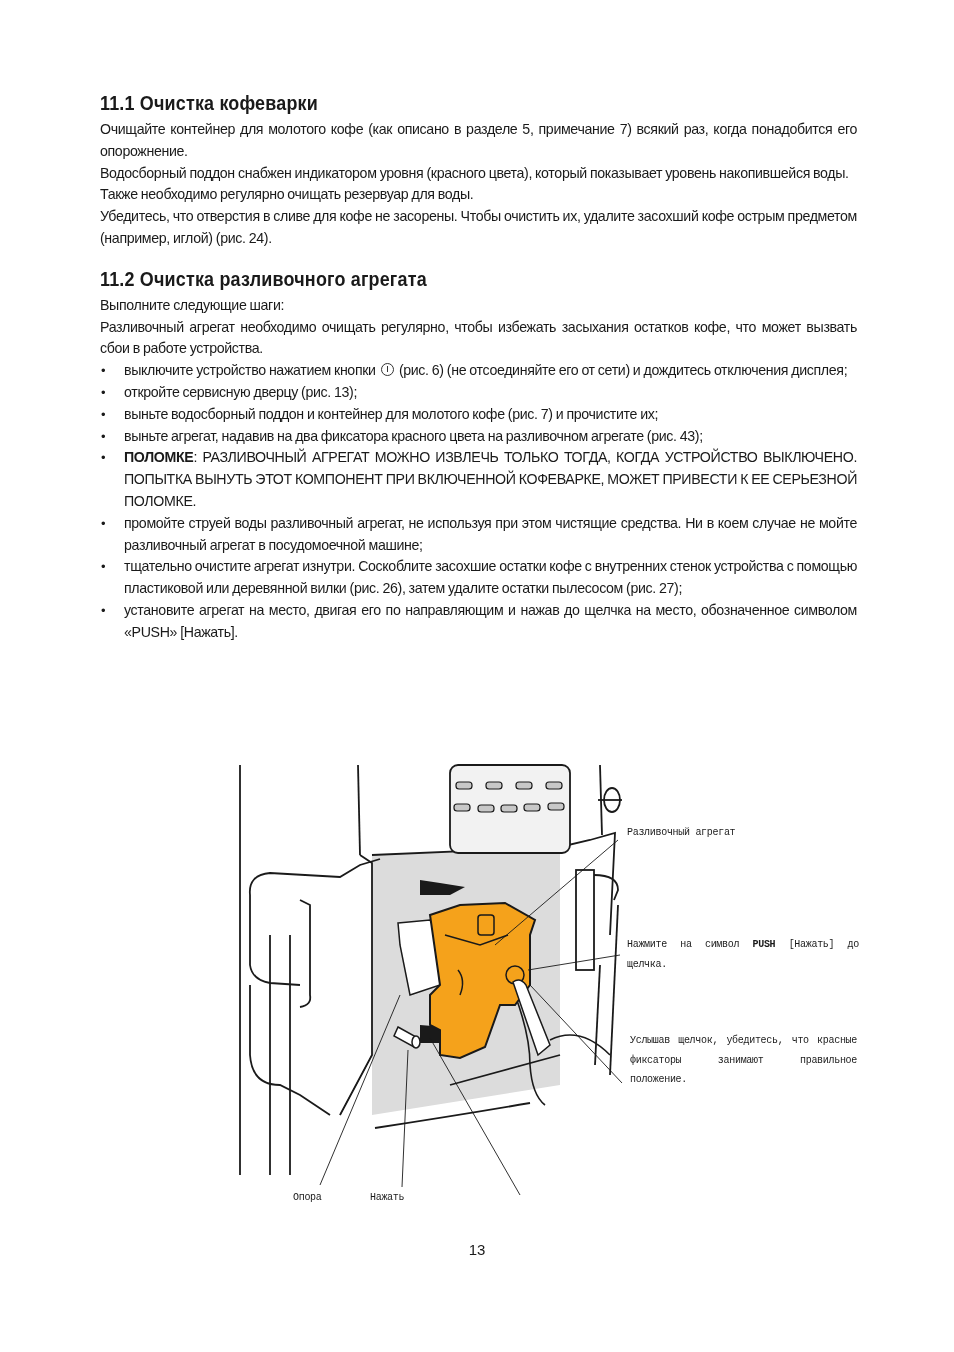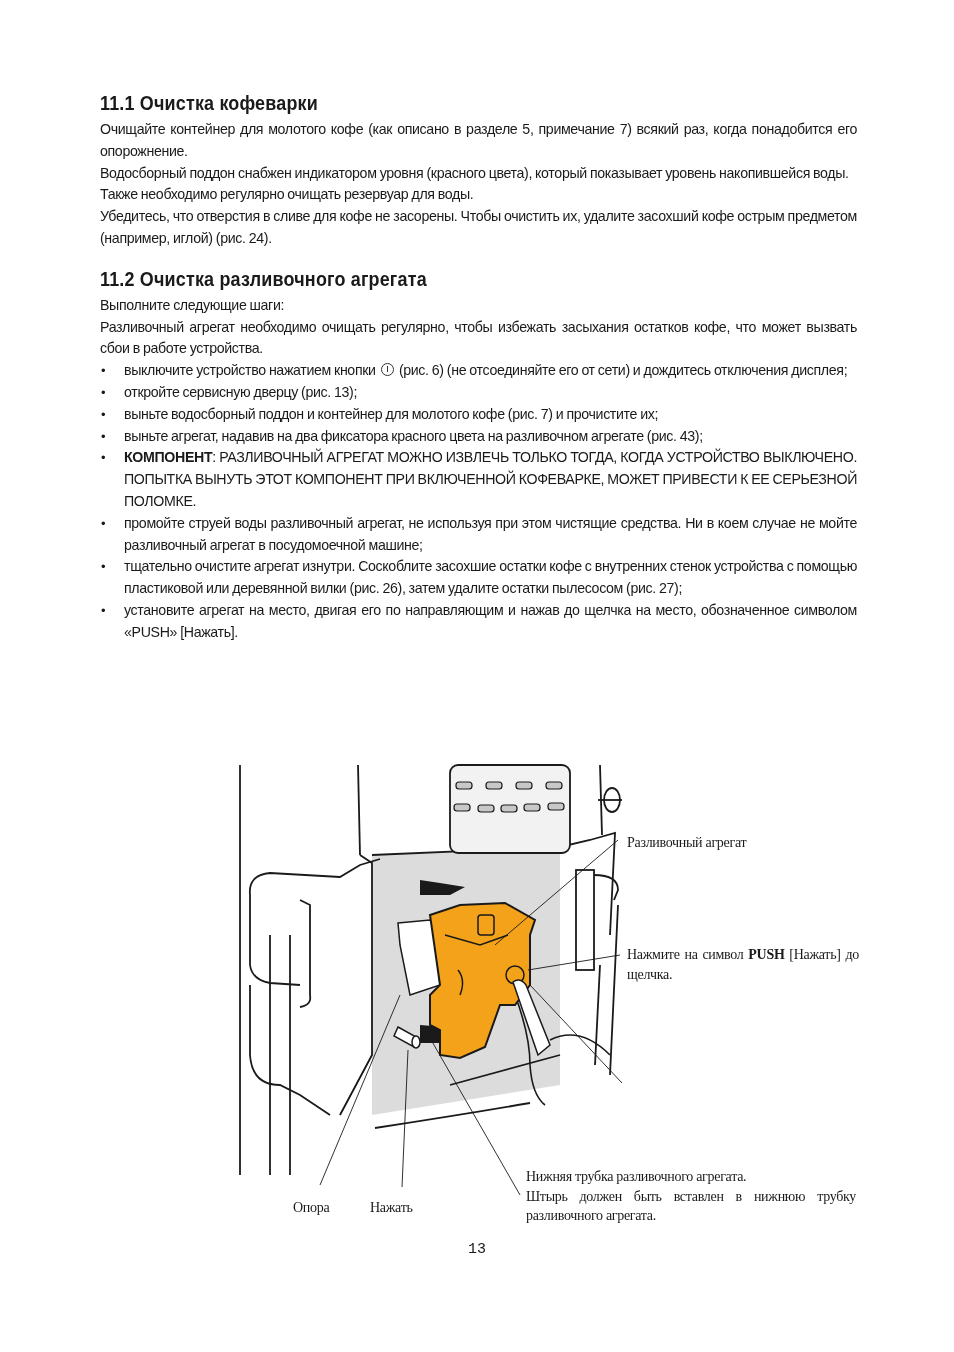--- a/index.html
+++ b/index.html
@@ -28,28 +28,27 @@
     .power-icon {
       display: inline-block; width: 11px; height: 11px; border: 1px solid #333;
       border-radius: 50%; position: relative; vertical-align: -1px; margin: 0 2px;
     }
     .power-icon::after {
       content: ""; position: absolute; left: 5px; top: 2px; width: 1px; height: 6px; background: #333;
     }
     .figure { position: absolute; left: 230px; top: 755px; width: 640px; height: 470px; }
     .figure svg { position: absolute; left: 0; top: 0; }
     .cap {
-      position: absolute; font-family: Liberation Serif, serif;
-      font-size: 14px; line-height: 19.5px; letter-spacing: -0.3px; color: #1a1a1a;
+      position: absolute; font-family: Liberation Mono, monospace;
+      font-size: 10px; line-height: 19.5px; letter-spacing: -0.3px; color: #1a1a1a;
       text-align: justify;
-      margin-top: 10px;
     }
     .page-number {
       position: absolute; left: 0; width: 954px; top: 1241px; text-align: center;
-      font-size: 15px; font-family: Liberation Mono, monospace;
+      font-size: 15px; font-family: Liberation Sans, sans-serif;
     }
   </style>
 </head>
 <body>
 
 <div class="page">
   <h2>11.1 Очистка кофеварки</h2>
   <p>Очищайте контейнер для молотого кофе (как описано в разделе 5, примечание 7) всякий раз, когда понадобится его опорожнение.</p>
   <p>Водосборный поддон снабжен индикатором уровня (красного цвета), который показывает уровень накопившейся воды.</p>
   <p>Также необходимо регулярно очищать резервуар для воды.</p>
@@ -72,21 +71,21 @@
     <li>
       <span class="bullet">•</span>
       <span>выньте водосборный поддон и контейнер для молотого кофе (рис. 7) и прочистите их;</span>
     </li>
     <li>
       <span class="bullet">•</span>
       <span>выньте агрегат, надавив на два фиксатора красного цвета на разливочном агрегате (рис. 43);</span>
     </li>
     <li>
       <span class="bullet">•</span>
-      <b>КОМПОНЕНТ</b><span>: РАЗЛИВОЧНЫЙ АГРЕГАТ МОЖНО ИЗВЛЕЧЬ ТОЛЬКО ТОГДА, КОГДА УСТРОЙСТВО ВЫКЛЮЧЕНО. ПОПЫТКА ВЫНУТЬ ЭТОТ КОМПОНЕНТ ПРИ ВКЛЮЧЕННОЙ КОФЕВАРКЕ, МОЖЕТ ПРИВЕСТИ К ЕЕ СЕРЬЕЗНОЙ ПОЛОМКЕ.</span>
+      <b>ПОЛОМКЕ</b><span>: РАЗЛИВОЧНЫЙ АГРЕГАТ МОЖНО ИЗВЛЕЧЬ ТОЛЬКО ТОГДА, КОГДА УСТРОЙСТВО ВЫКЛЮЧЕНО. ПОПЫТКА ВЫНУТЬ ЭТОТ КОМПОНЕНТ ПРИ ВКЛЮЧЕННОЙ КОФЕВАРКЕ, МОЖЕТ ПРИВЕСТИ К ЕЕ СЕРЬЕЗНОЙ ПОЛОМКЕ.</span>
     </li>
     <li>
       <span class="bullet">•</span>
       <span>промойте струей воды разливочный агрегат, не используя при этом чистящие средства. Ни в коем случае не мойте разливочный агрегат в посудомоечной машине;</span>
     </li>
     <li>
       <span class="bullet">•</span>
       <span>тщательно очистите агрегат изнутри. Соскоблите засохшие остатки кофе с внутренних стенок устройства с помощью пластиковой или деревянной вилки (рис. 26), затем удалите остатки пылесосом (рис. 27);</span>
     </li>
     <li>
@@ -169,21 +168,18 @@
       <line x1="178" y1="295" x2="172" y2="432"></line>
       <line x1="170" y1="240" x2="90" y2="430"></line>
       <line x1="142" y1="300" x2="110" y2="360"></line>
     </g>
   </svg>
 
   <div class="cap" style="left:397px; top:68px;">Разливочный агрегат</div>
   <div class="cap" style="left:397px; top:180px; width:232px;">
     <span>Нажмите на символ </span><b>PUSH</b><span> [Нажать] до щелчка.</span>
   </div>
-  <div class="cap" style="left:296px; top:402px; width:330px;">
-    <div>Нижняя трубка разливочного агрегата.</div>
-    <div>Штырь должен быть вставлен в нижнюю трубку разливочного агрегата.</div>
-  </div>
+  <div class="cap" style="left:400px; top:276px; width:227px;">Услышав щелчок, убедитесь, что красные фиксаторы занимают правильное положение.</div>
   <div class="cap" style="left:63px; top:433px;">Опора</div>
   <div class="cap" style="left:140px; top:433px;">Нажать</div>
 </div>
 
 <div class="page-number">13</div>
 
 </body></html>

